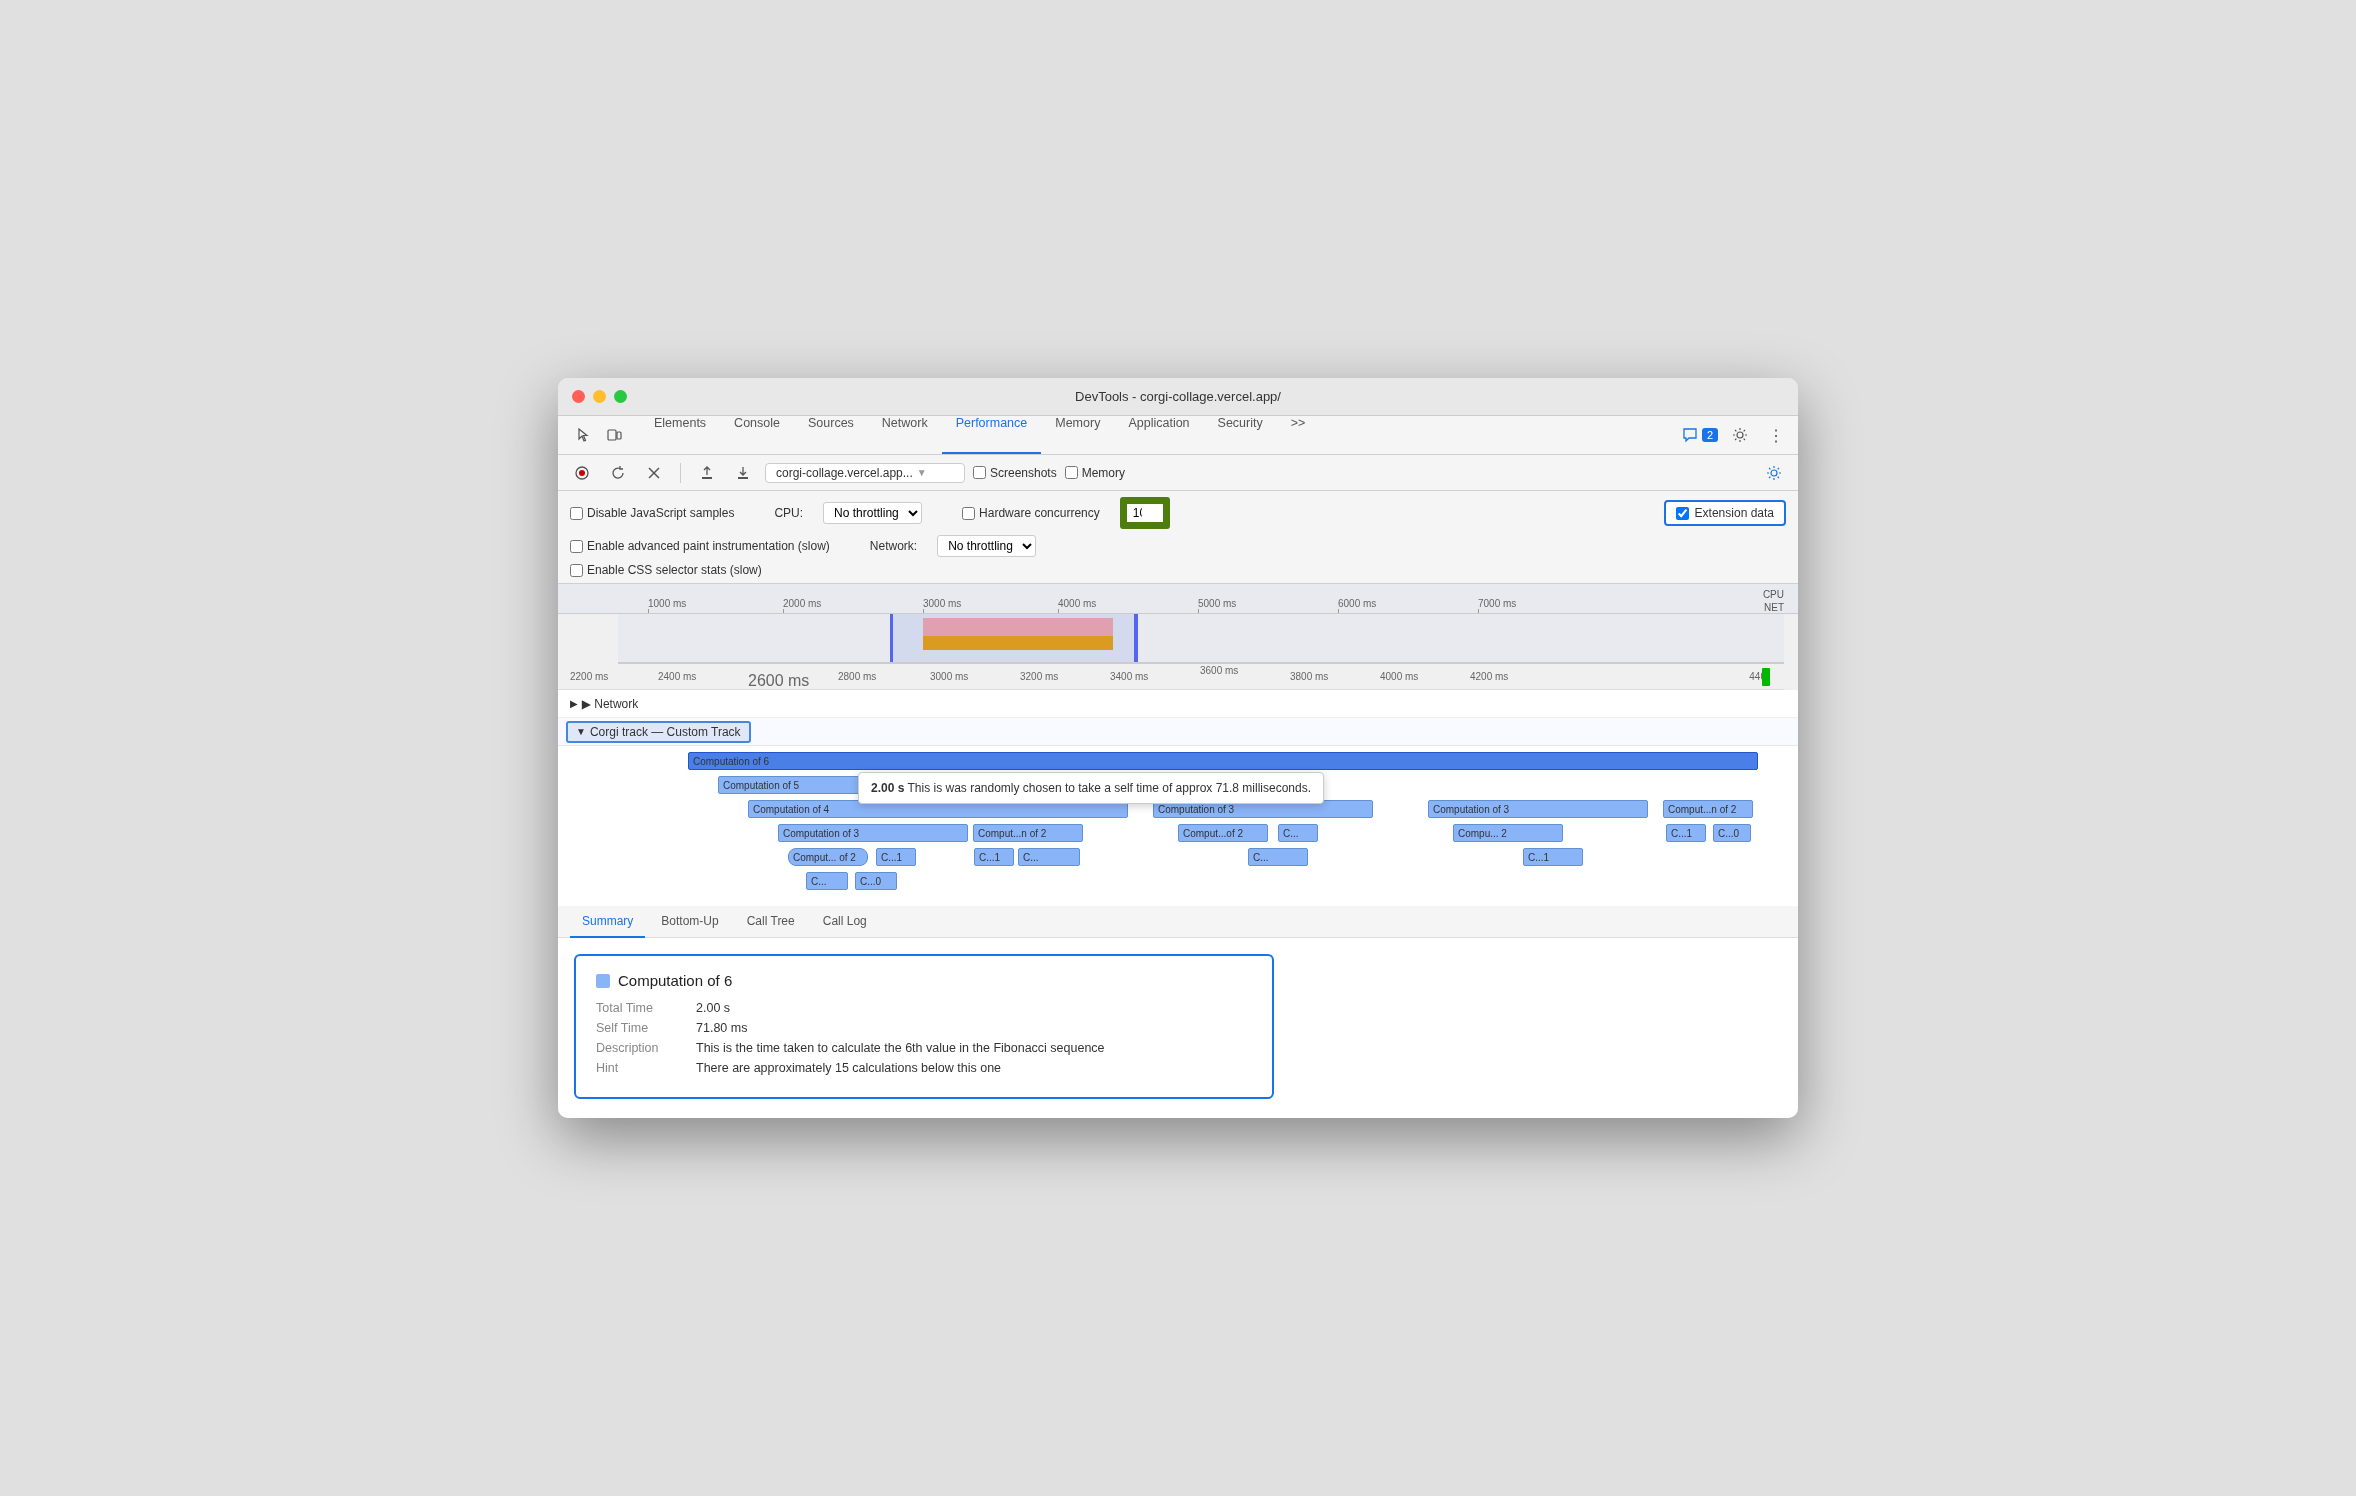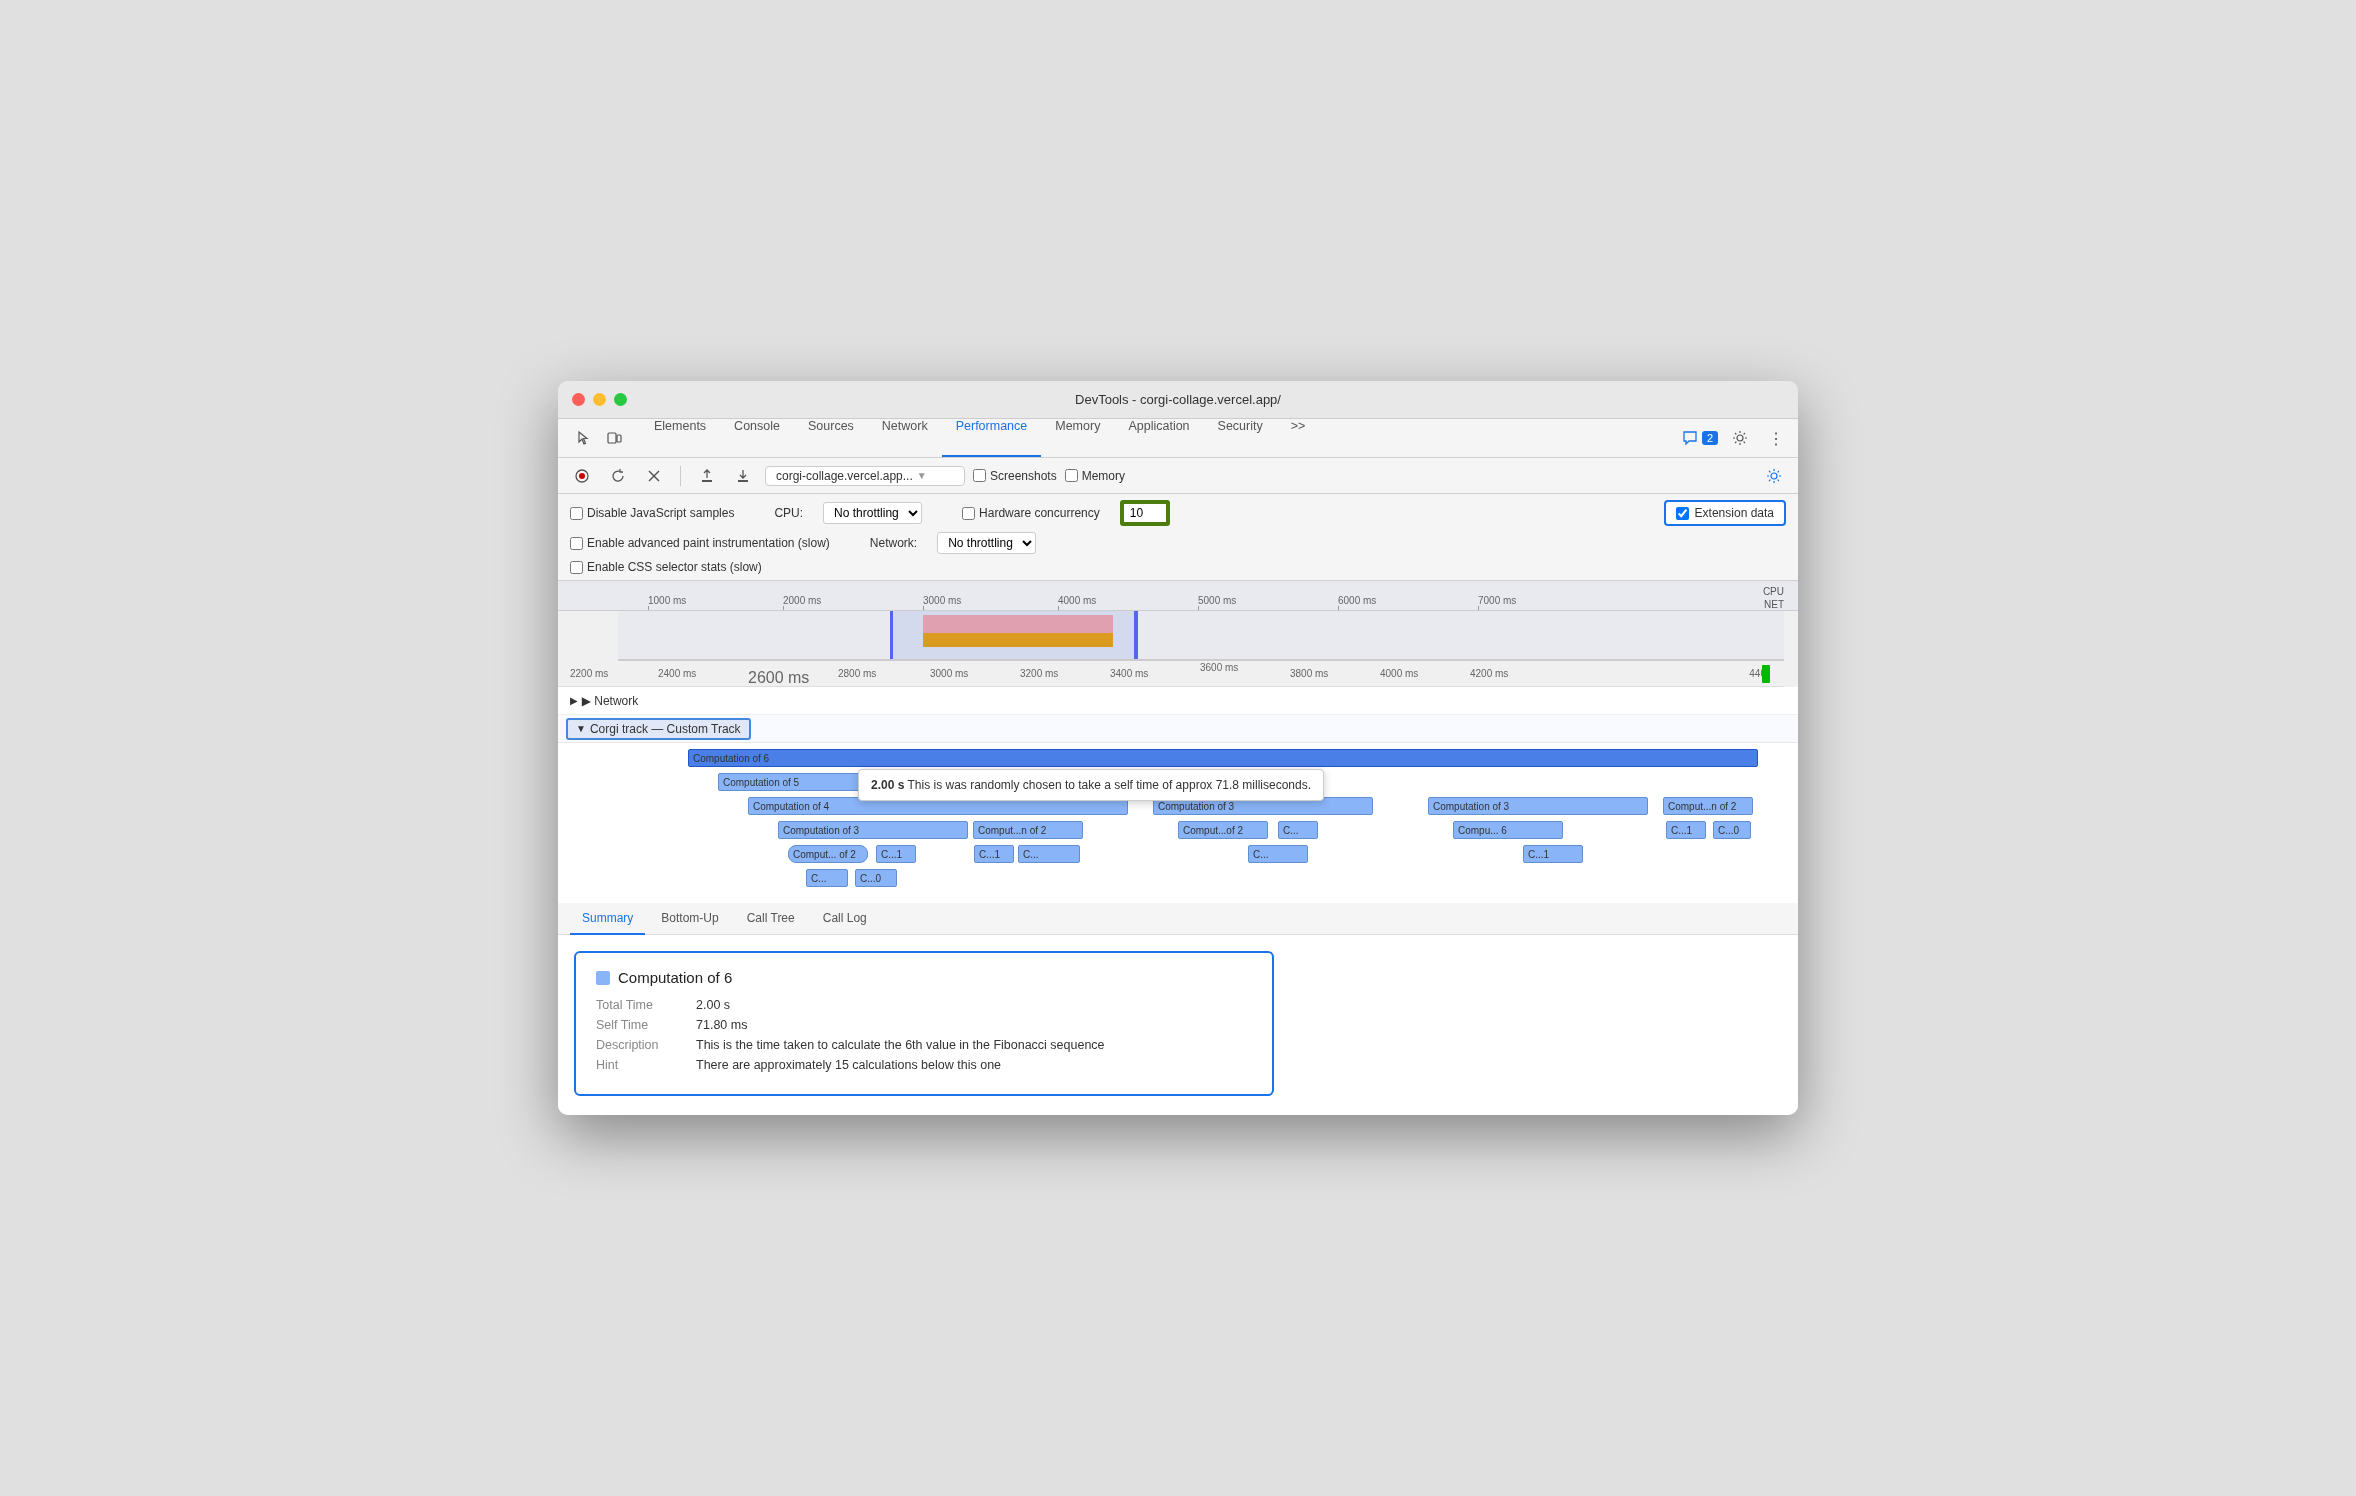--- a/index.html
+++ b/index.html
@@ -121,21 +121,21 @@
     }
     .opt-select {
       font-size: 12px;
       border: 1px solid #ccc;
       border-radius: 3px;
       padding: 2px 6px;
       background: white;
     }
     .opt-input {
       font-size: 12px;
-      border: 4px solid #4d7c0f;
+      border: 7px solid #4d7c0f;
       border-radius: 3px;
       padding: 2px 6px;
       width: 50px;
       background: white;
     }
     .ext-data-btn {
       margin-left: auto;
       border: 2px solid #1a73e8;
       border-radius: 4px;
       padding: 4px 10px;
@@ -610,21 +610,21 @@
 
       <div class="flame-bar blue" style="left:620px; width:90px; top:78px;">
         <span>Comput...of 2</span>
       </div>
 
       <div class="flame-bar blue" style="left:720px; width:40px; top:78px;">
         <span>C...</span>
       </div>
 
       <div class="flame-bar blue" style="left:895px; width:110px; top:78px;">
-        <span>Compu... 6</span>
+        <span>Compu... 2</span>
       </div>
 
       <div class="flame-bar blue" style="left:1108px; width:40px; top:78px;">
         <span>C...1</span>
       </div>
 
       <div class="flame-bar blue" style="left:1155px; width:38px; top:78px;">
         <span>C...0</span>
       </div>
 

